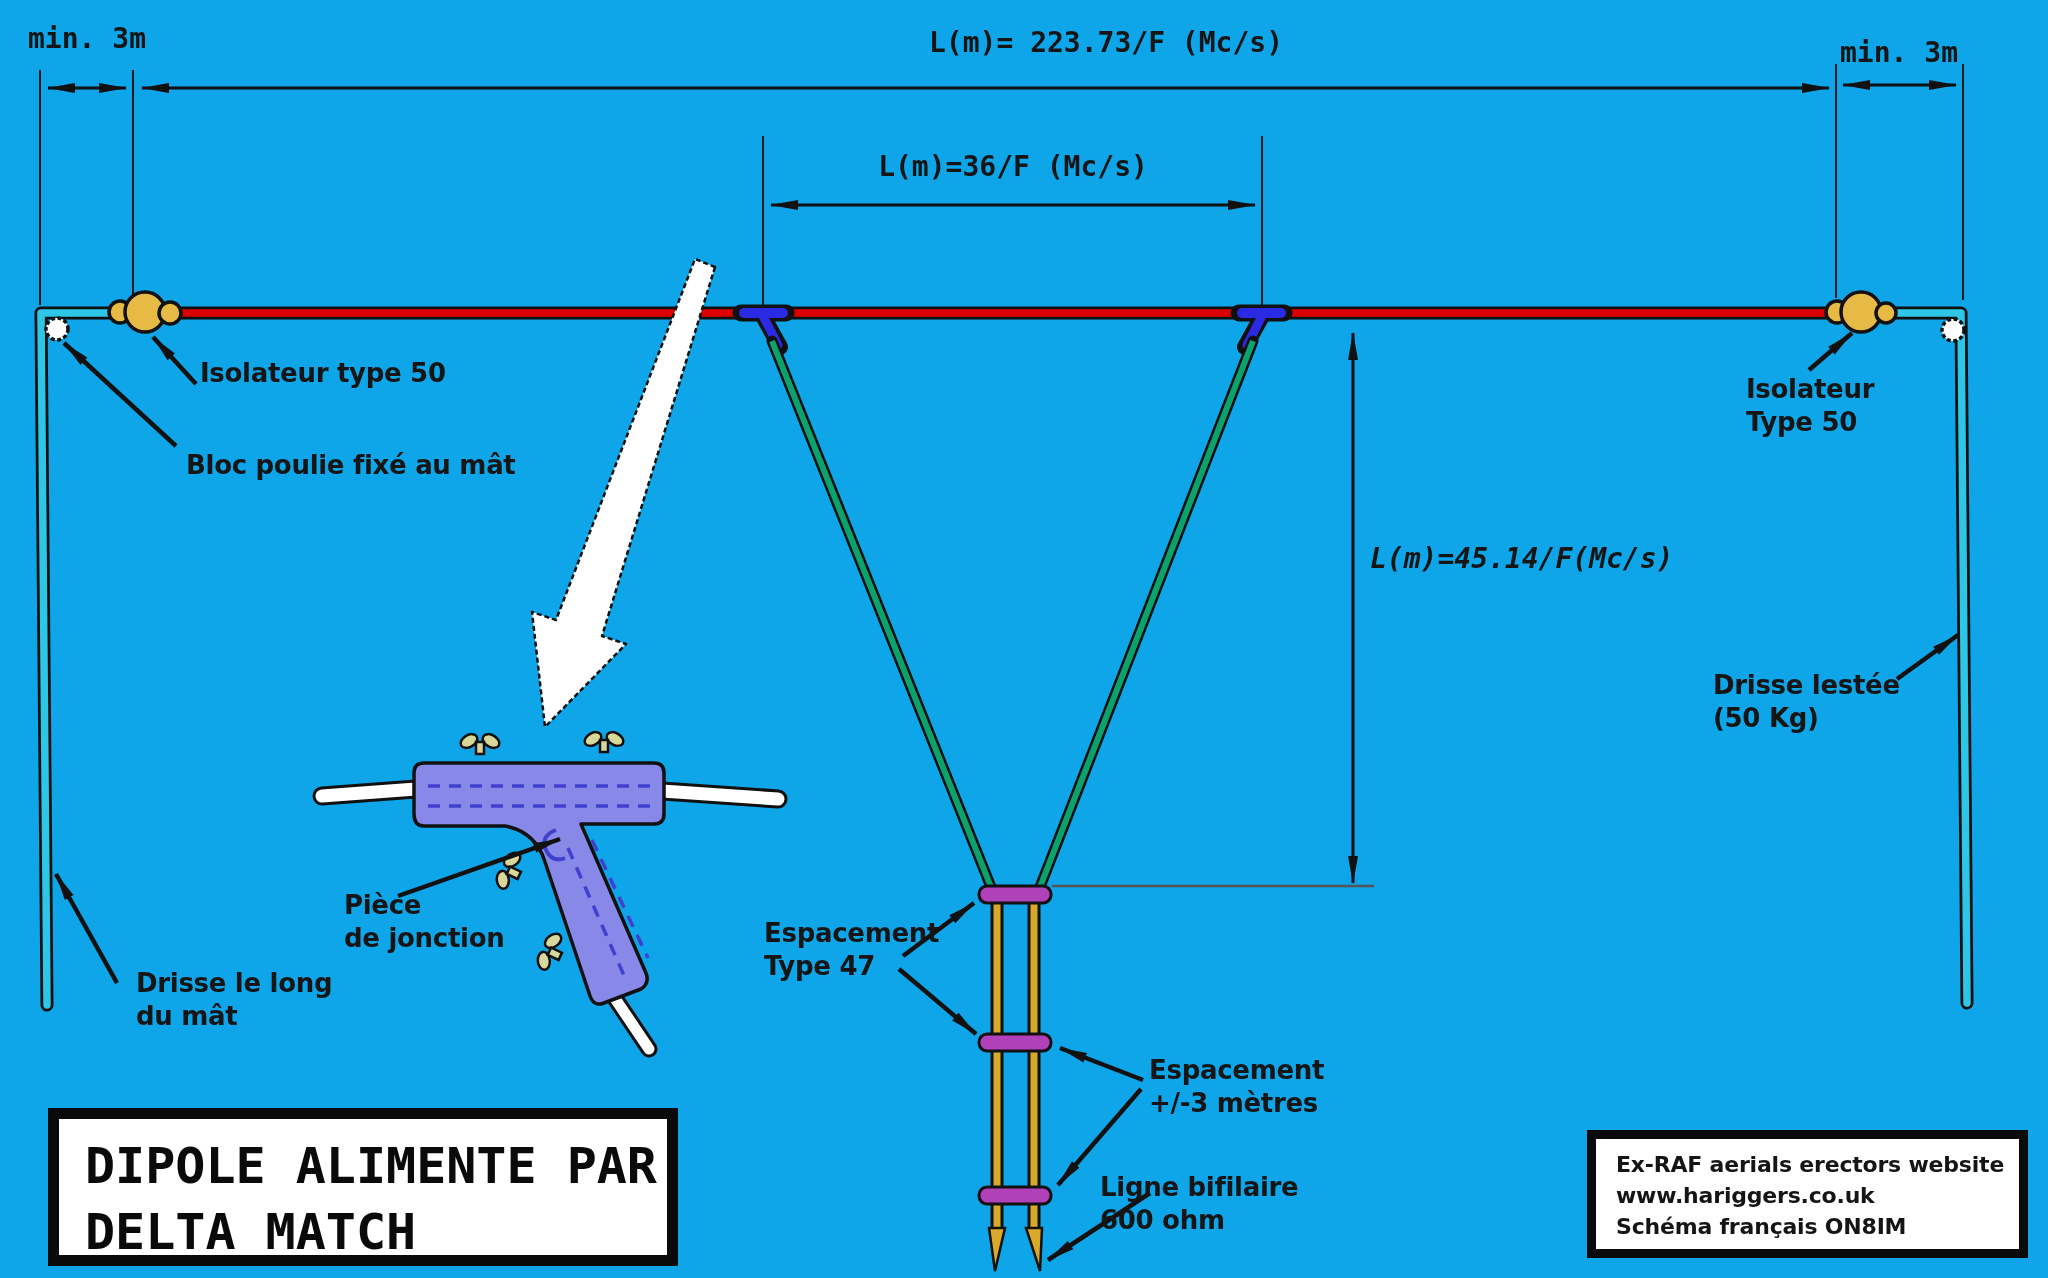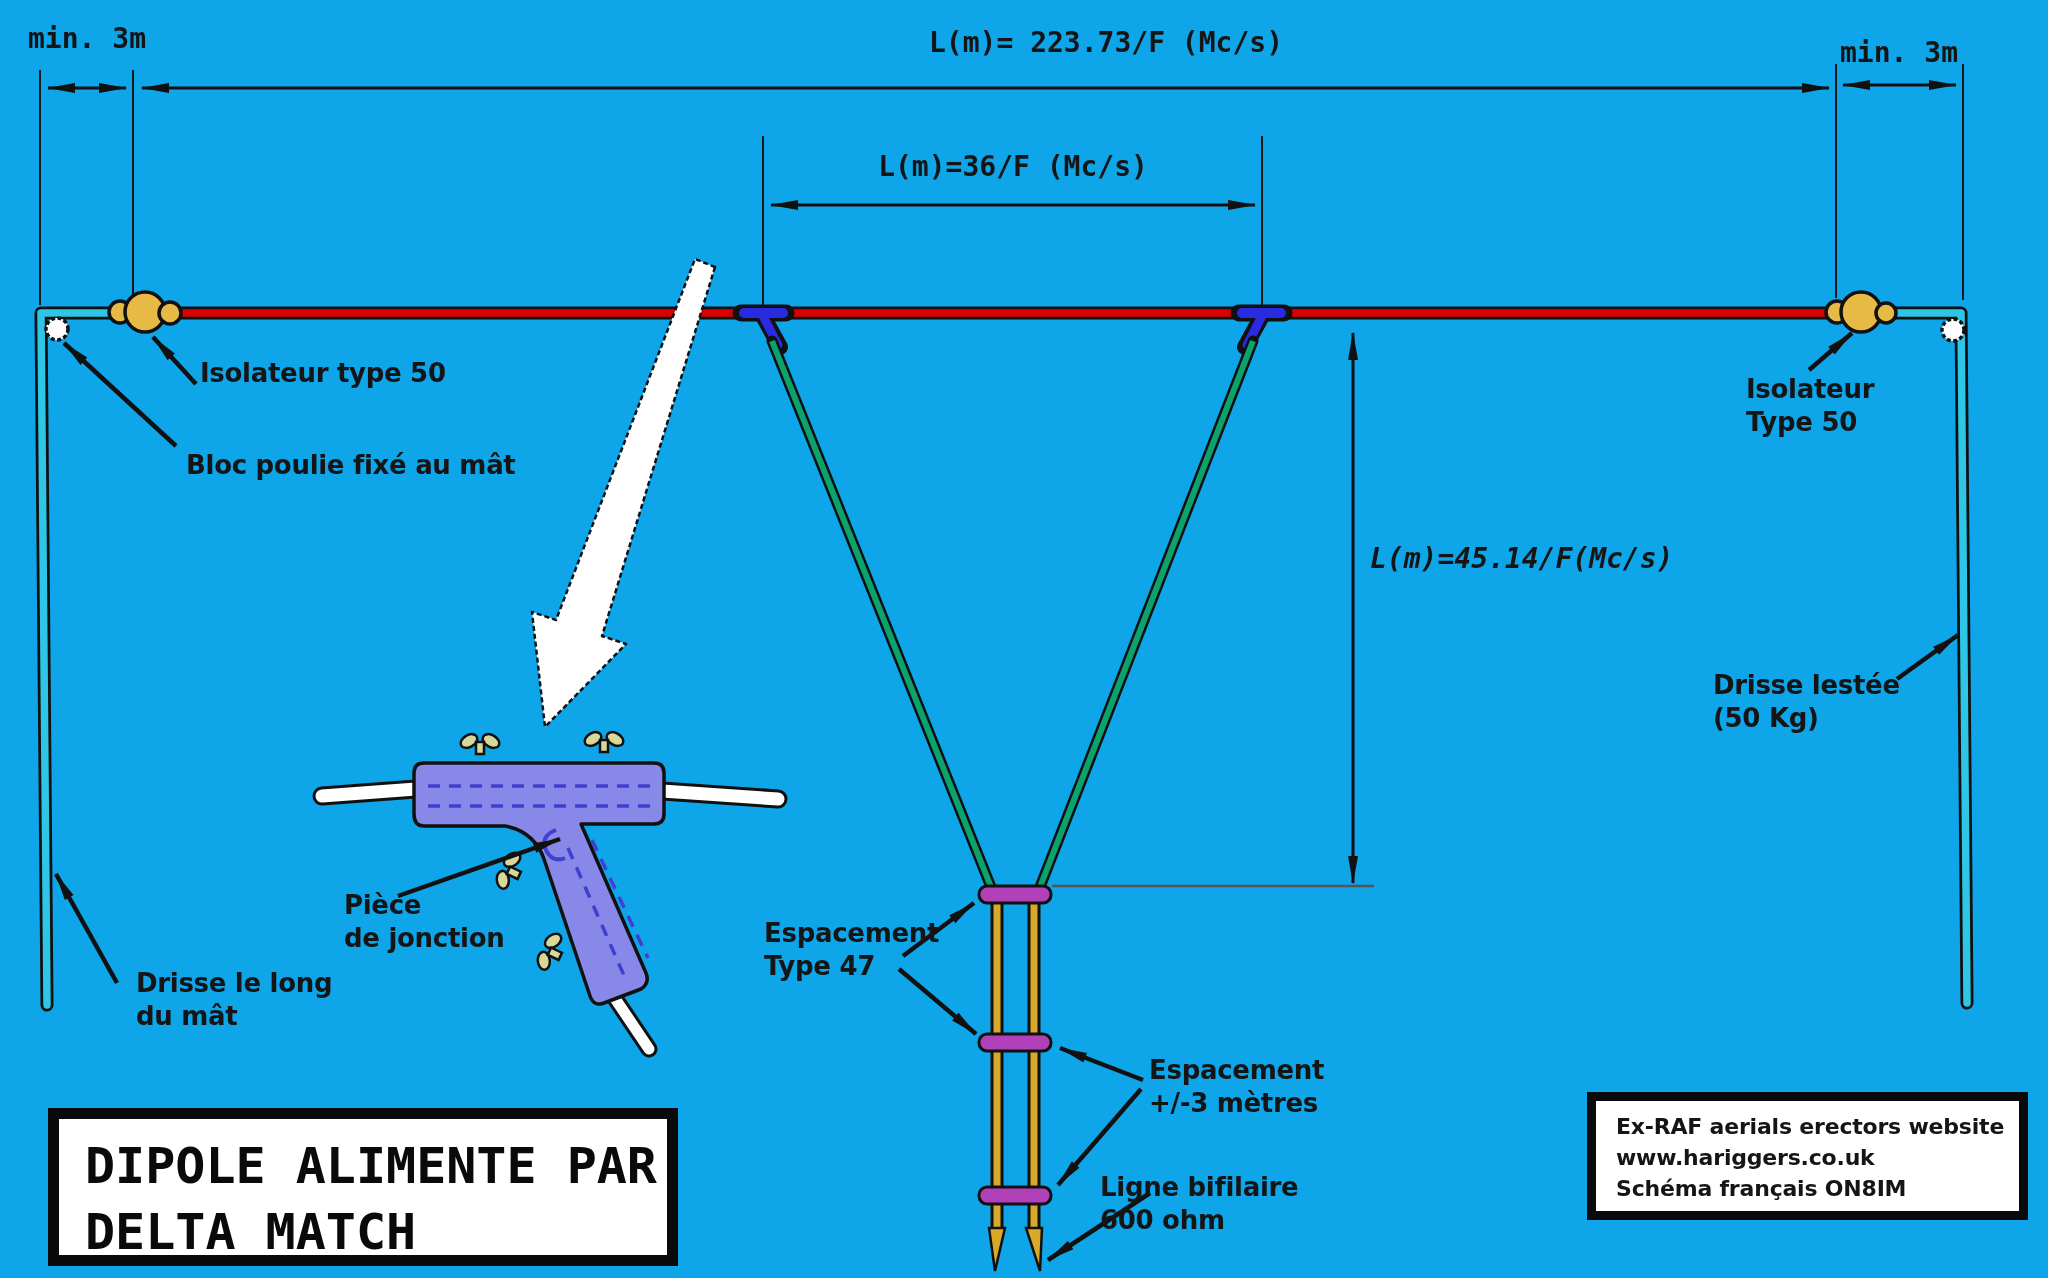--- a/index.html
+++ b/index.html
@@ -6,21 +6,21 @@
   .stage{position:relative;width:2048px;height:1278px;background:#0ea5e9;overflow:hidden;
          font-family:"DejaVu Sans",sans-serif;color:#111;}
   .stage svg{position:absolute;left:0;top:0;}
   .lbl{position:absolute;font:700 26px "DejaVu Sans",sans-serif;letter-spacing:-0.3px;
        line-height:33px;color:#151515;white-space:nowrap;}
   .dim{position:absolute;font:700 28px "DejaVu Sans Mono",monospace;color:#151515;white-space:nowrap;}
   .cx{transform:translateX(-50%);}
   .titlebox{position:absolute;left:48px;top:1108px;width:630px;height:158px;box-sizing:border-box;
             border:11px solid #0a0a0a;background:#fff;padding:14px 0 8px 26px;}
   .titlebox div{font:600 50px "DejaVu Sans Mono",monospace;line-height:66px;color:#0a0a0a;white-space:nowrap;}
-  .creditbox{position:absolute;left:1587px;top:1092px;width:441px;height:128px;box-sizing:border-box;
+  .creditbox{position:absolute;left:1587px;top:1130px;width:441px;height:128px;box-sizing:border-box;
              border:9px solid #0a0a0a;background:#fff;padding:10px 0 0 20px;}
   .creditbox div{font:700 22px "DejaVu Sans",sans-serif;letter-spacing:-0.2px;line-height:31px;
                  color:#151515;white-space:nowrap;}
   
   .xline{stroke:#1a1a1a;stroke-width:2;fill:none;}
   .dline{stroke:#111;stroke-width:3;fill:none;}
   .refline{stroke:#555;stroke-width:2.5;fill:none;}
   .leader{stroke:#111;stroke-width:4.5;fill:none;}
   .under{stroke:#101010;fill:none;stroke-linecap:round;stroke-linejoin:round;}
   .rope{stroke:var(--rope-cyan);stroke-width:7.5;fill:none;stroke-linecap:round;stroke-linejoin:round;}

